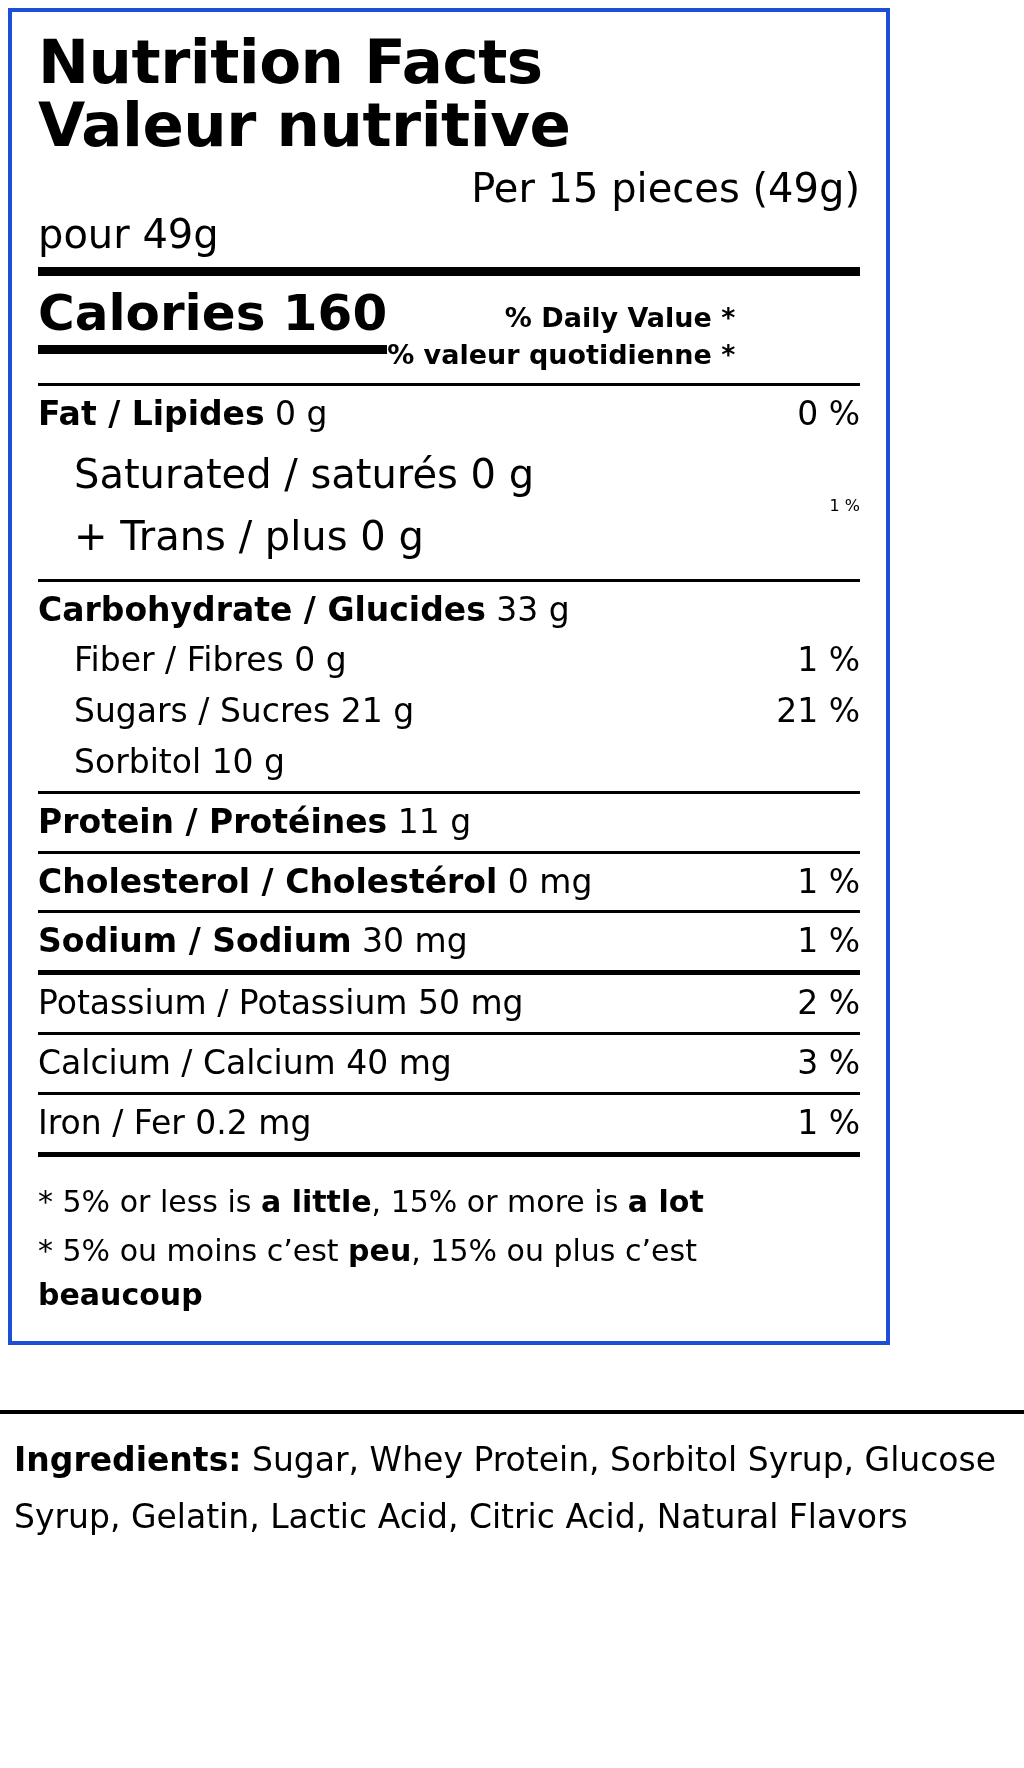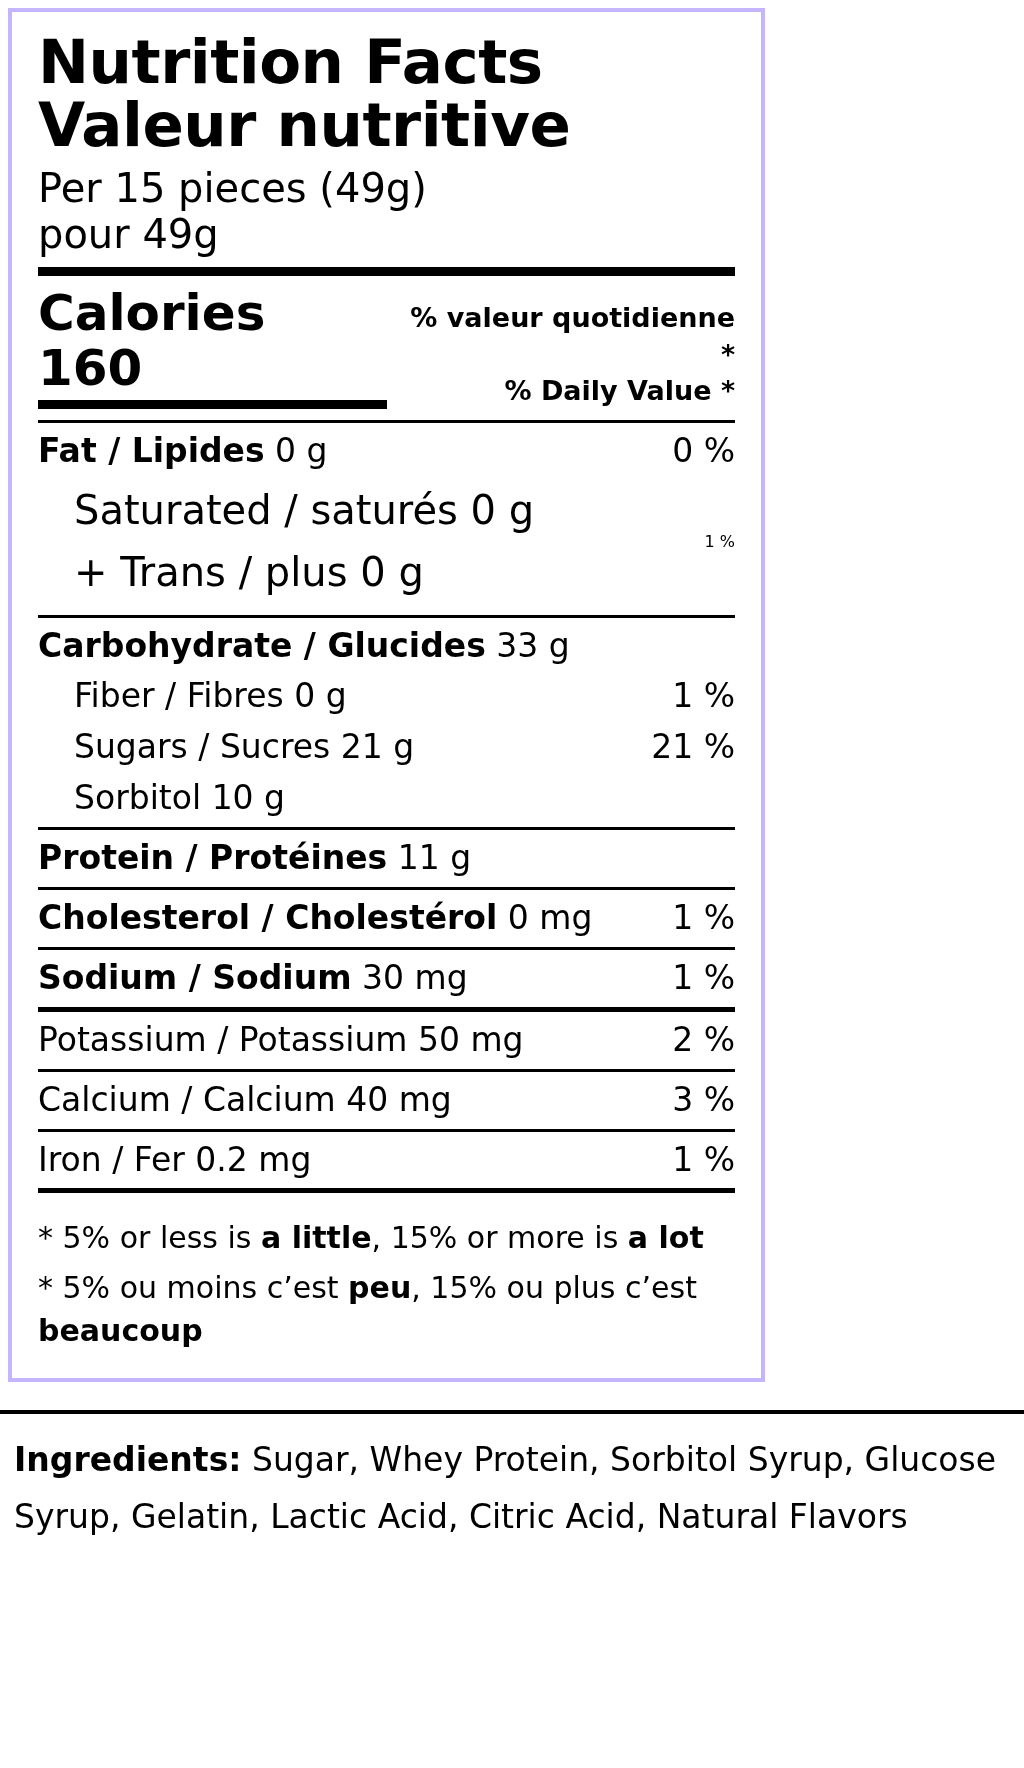--- a/index.html
+++ b/index.html
@@ -19,43 +19,44 @@
     width: 1024px;
     height: 1768px;
     box-sizing: border-box;
   }
 
   
   .nf-panel {
     position: absolute;
     left: 8px;
     top: 8px;
-    width: 757px;
+    width: 882px;
     box-sizing: border-box;
-    border: 4px solid #c4b5fd;
+    border: 4px solid #1d4ed8;
     padding: 18px 26px 22px 26px;
   }
 
   .title-en {
     font-size: 61px;
     font-weight: 700;
     line-height: 1.04;
     letter-spacing: -0.5px;
   }
   .title-fr {
     font-size: 61px;
     font-weight: 700;
     line-height: 1.06;
     letter-spacing: -0.5px;
   }
   .serving {
     font-size: 40px;
     font-weight: 400;
     line-height: 1.14;
     margin-top: 8px;
+    text-align: right;
   }
   .serving-2 {
     font-size: 40px;
     font-weight: 400;
     line-height: 1.14;
   }
 
   .rule-thick {
     border-top: 9px solid #000;
     margin: 10px 0 0 0;
@@ -163,22 +164,22 @@
     <div class="title-fr">Valeur nutritive</div>
 
     <div class="serving">Per 15 pieces (49g)</div>
     <div class="serving-2">pour 49g</div>
 
     <div class="rule-thick"></div>
 
     <div class="cal-row">
       <div class="cal-left">Calories 160</div>
       <div class="cal-right">
+        <div>% Daily Value *</div>
         <div>% valeur quotidienne *</div>
-        <div>% Daily Value *</div>
       </div>
     </div>
 
     <div class="rule-thin" style="margin-top:10px"></div>
 
     <div class="row">
       <div class="lbl">
         <span class="b">Fat / Lipides</span>
         <span class="n">0 g</span>
       </div>

